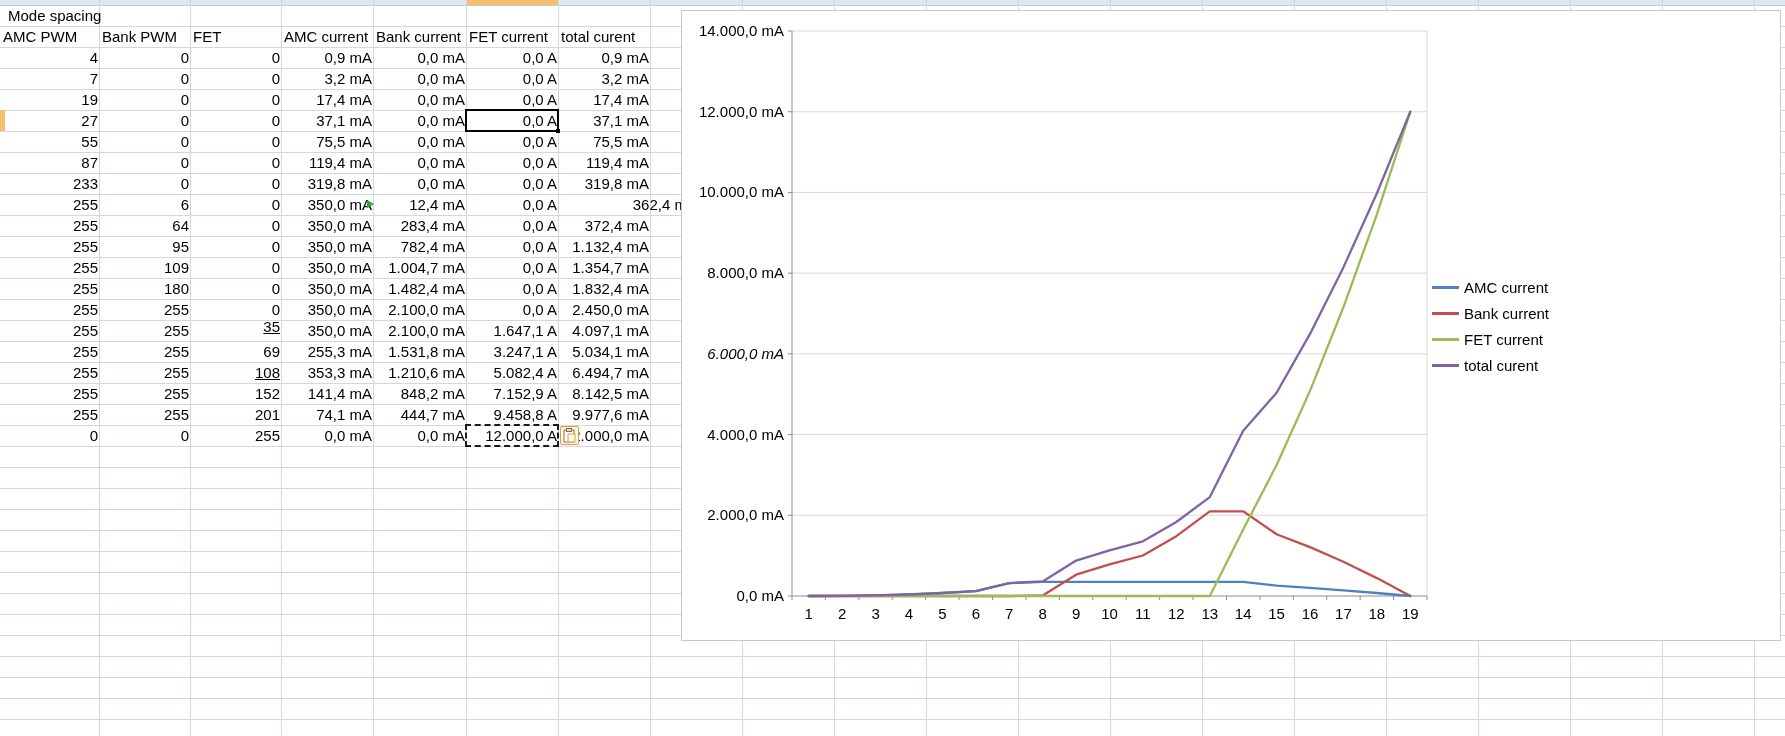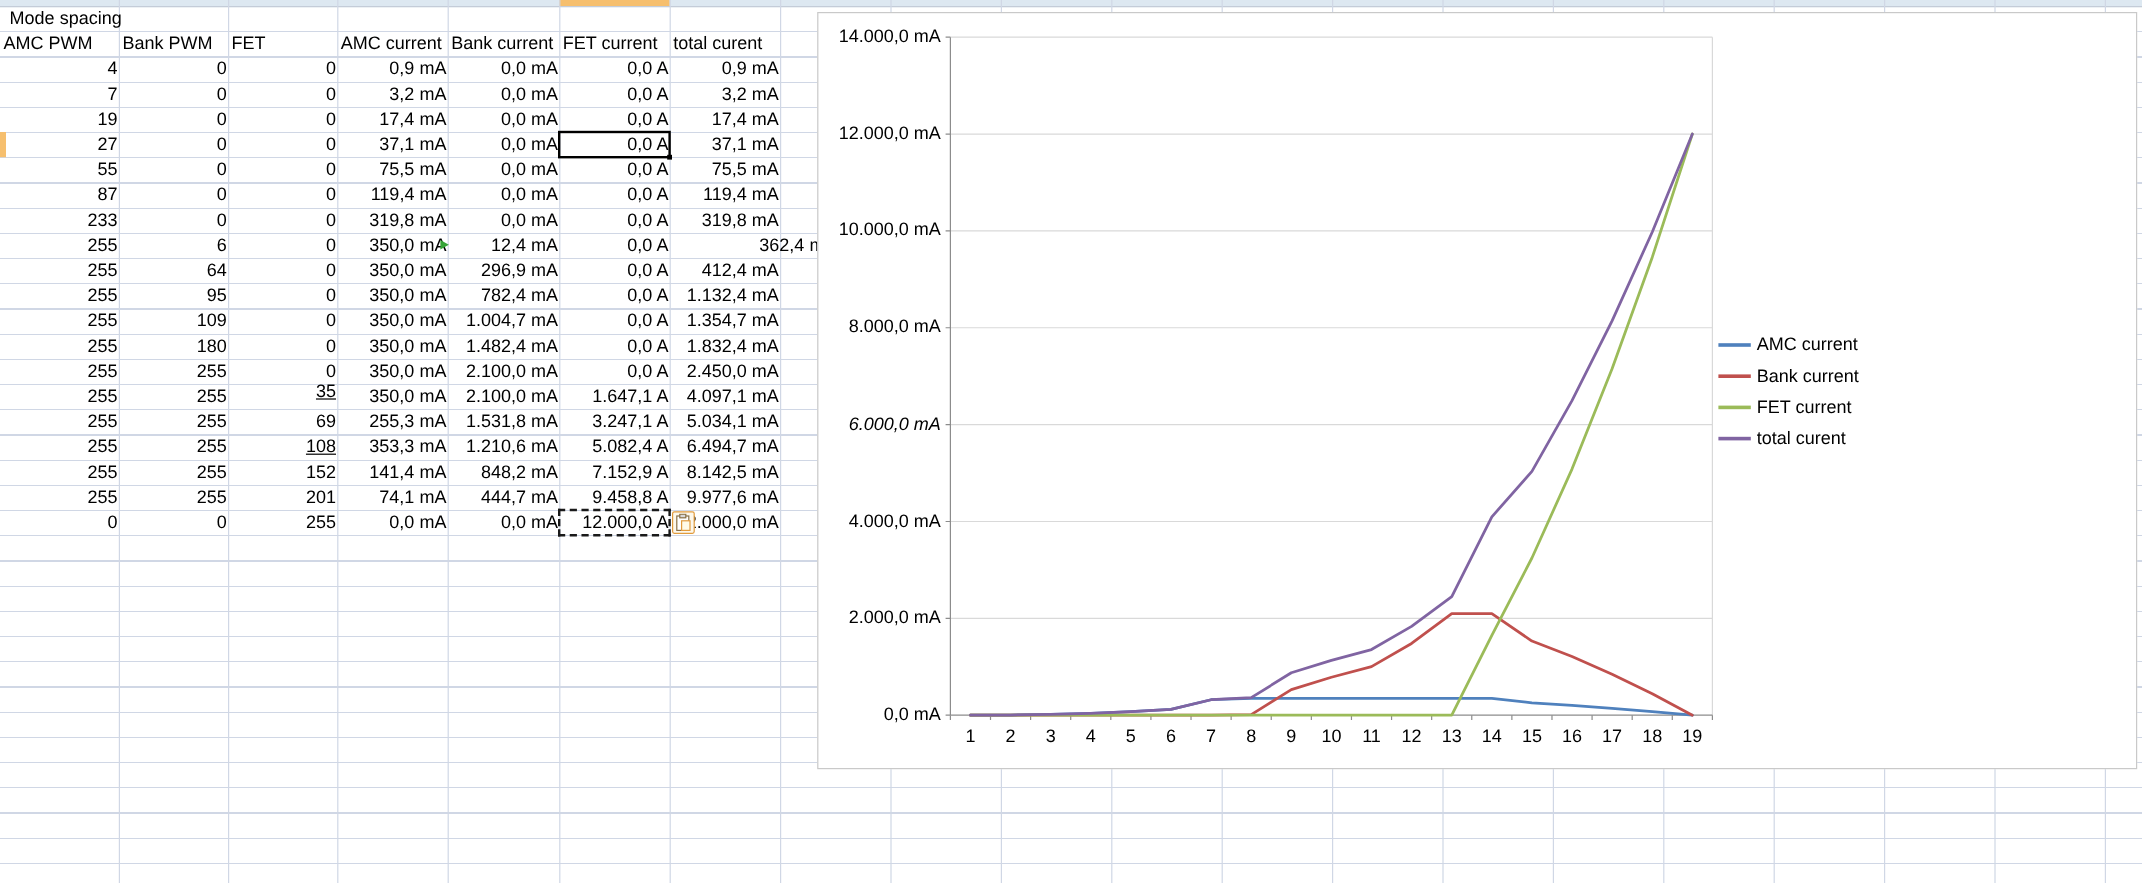--- a/index.html
+++ b/index.html
@@ -124,23 +124,23 @@
       <div class="cell num" style="left: 99px; top: 194px; width: 90px;">6</div>
       <div class="cell num" style="left: 190px; top: 194px; width: 90px;">0</div>
       <div class="cell num" style="left: 281px; top: 194px; width: 91px;">350,0 mA</div>
       <div class="cell num" style="left: 373px; top: 194px; width: 92px;">12,4 mA</div>
       <div class="cell num" style="left: 466px; top: 194px; width: 91px;">0,0 A</div>
       <div class="cell num" style="left: 558px; top: 194px; width: 91px; padding-left: 48px;">362,4 mA</div>
       <div class="cell num" style="left: 0px; top: 215px; width: 98px;">255</div>
       <div class="cell num" style="left: 99px; top: 215px; width: 90px;">64</div>
       <div class="cell num" style="left: 190px; top: 215px; width: 90px;">0</div>
       <div class="cell num" style="left: 281px; top: 215px; width: 91px;">350,0 mA</div>
-      <div class="cell num" style="left: 373px; top: 215px; width: 92px;">296,9 mA</div>
+      <div class="cell num" style="left: 373px; top: 215px; width: 92px;">283,4 mA</div>
       <div class="cell num" style="left: 466px; top: 215px; width: 91px;">0,0 A</div>
-      <div class="cell num" style="left: 558px; top: 215px; width: 91px;">412,4 mA</div>
+      <div class="cell num" style="left: 558px; top: 215px; width: 91px;">372,4 mA</div>
       <div class="cell num" style="left: 0px; top: 236px; width: 98px;">255</div>
       <div class="cell num" style="left: 99px; top: 236px; width: 90px;">95</div>
       <div class="cell num" style="left: 190px; top: 236px; width: 90px;">0</div>
       <div class="cell num" style="left: 281px; top: 236px; width: 91px;">350,0 mA</div>
       <div class="cell num" style="left: 373px; top: 236px; width: 92px;">782,4 mA</div>
       <div class="cell num" style="left: 466px; top: 236px; width: 91px;">0,0 A</div>
       <div class="cell num" style="left: 558px; top: 236px; width: 91px;">1.132,4 mA</div>
       <div class="cell num" style="left: 0px; top: 257px; width: 98px;">255</div>
       <div class="cell num" style="left: 99px; top: 257px; width: 90px;">109</div>
       <div class="cell num" style="left: 190px; top: 257px; width: 90px;">0</div>

